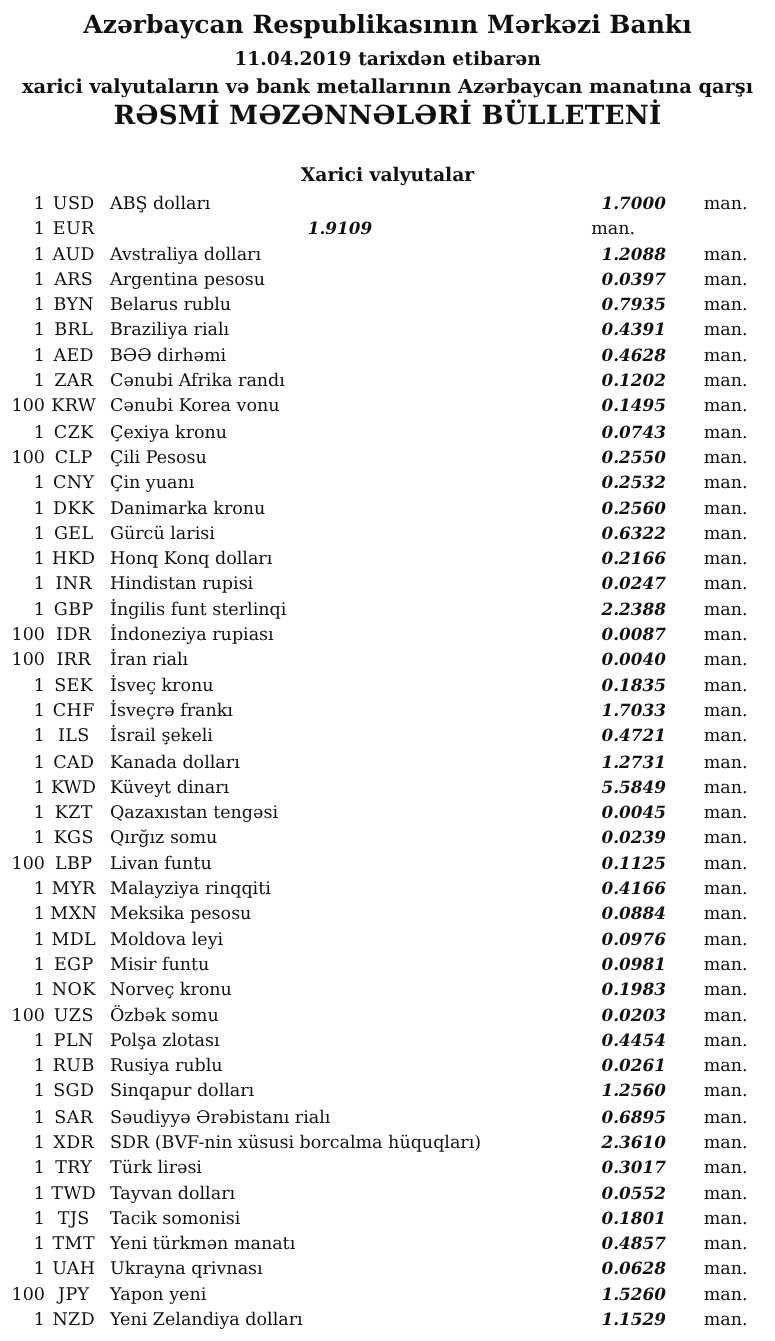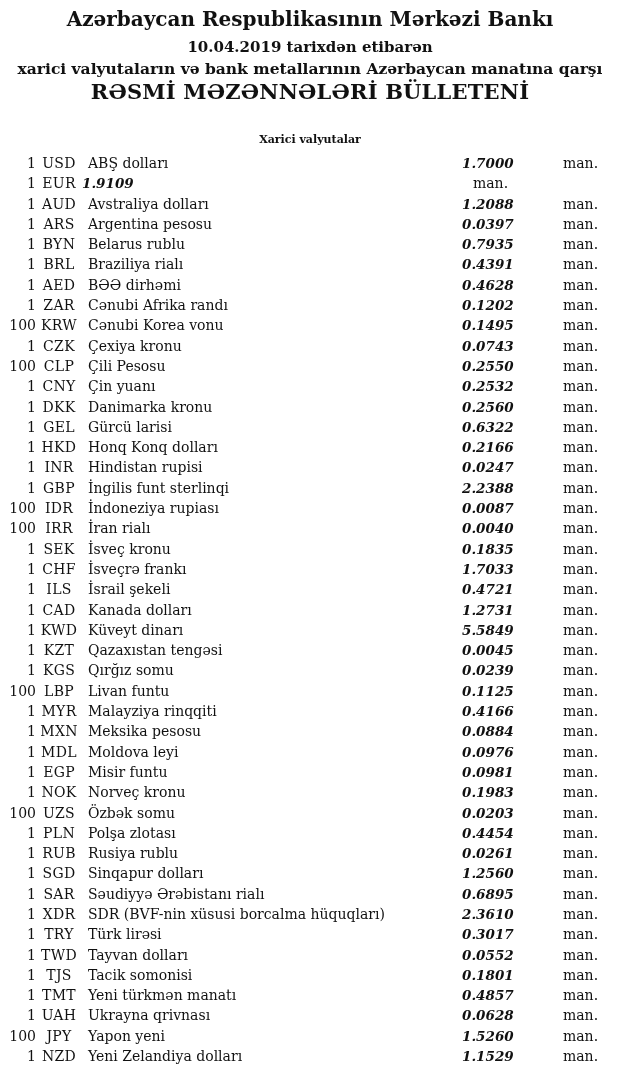--- a/index.html
+++ b/index.html
@@ -35,46 +35,46 @@
   }
   .bulletin-title {
     font-size: 21px;
     font-weight: bold;
     line-height: 23px;
     letter-spacing: 0.2px;
   }
   .section-title {
     margin-top: 26px;
     text-align: center;
-    font-size: 11px;
+    font-size: 15px;
     font-weight: bold;
     line-height: 22px;
   }
   .rows { margin-top: 2px; }
   .row {
     display: grid;
     grid-template-columns: 36px 46px 1fr 90px 68px;
     height: 20.3px;
     line-height: 20.3px;
     font-size: 14px;
     white-space: nowrap;
   }
   .qty   { text-align: right; }
   .code  { text-align: center; letter-spacing: 0.3px; }
   .name  { padding-left: 6px; overflow: hidden; }
-  .rate  { text-align: left; font-weight: bold; font-style: italic; font-size: 13.5px; }
+  .rate  { text-align: center; font-weight: bold; font-style: italic; font-size: 13.5px; }
   .unit  { padding-left: 11px; }
 </style>
 </head>
 <body>
 
 <div class="page">
   <div class="header">
     <h1 class="bank-name">Azərbaycan Respublikasının Mərkəzi Bankı</h1>
-    <div class="date-line">10.04.2019 tarixdən etibarən</div>
+    <div class="date-line">11.04.2019 tarixdən etibarən</div>
     <div class="subtitle">xarici valyutaların və bank metallarının Azərbaycan manatına qarşı</div>
     <div class="bulletin-title">RƏSMİ MƏZƏNNƏLƏRİ BÜLLETENİ</div>
   </div>
 
   <div class="section-title">Xarici valyutalar</div>
 
   <div class="rows">
   <div class="row">
     <span class="qty">1</span>
     <span class="code">USD</span>

